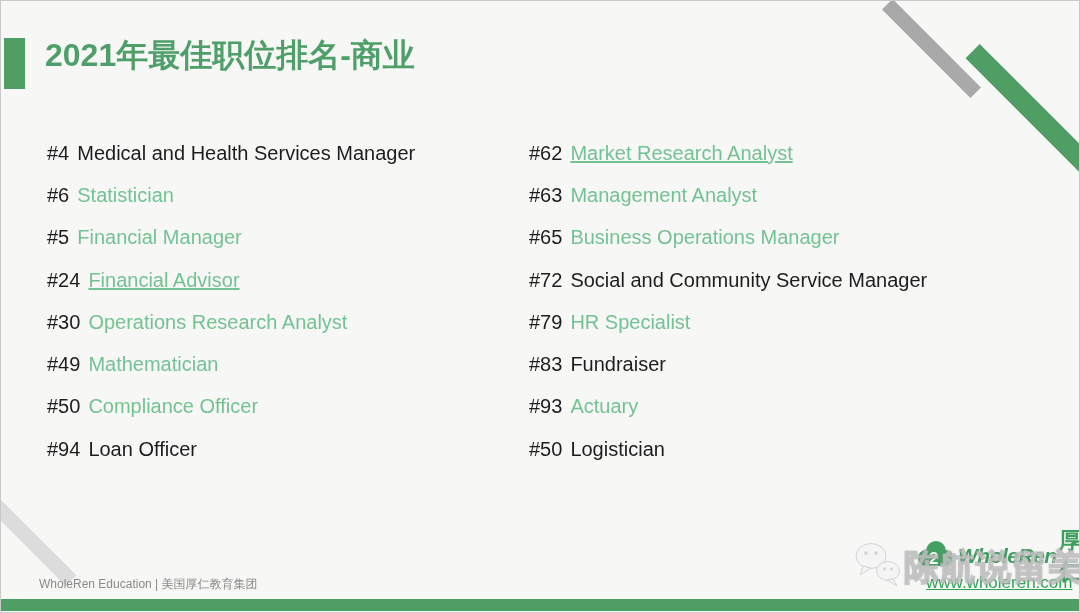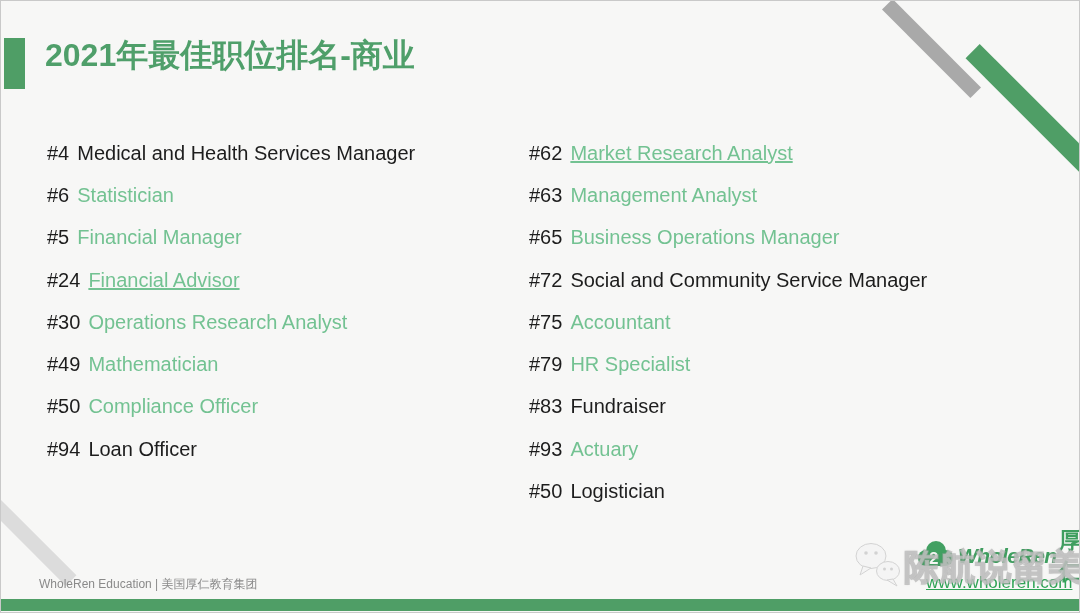--- a/index.html
+++ b/index.html
@@ -103,24 +103,20 @@
       </div>
       <div class="job-row">
         <span class="job-rank">#65</span>
         <span class="job-name green">Business Operations Manager</span>
       </div>
       <div class="job-row">
         <span class="job-rank">#72</span>
         <span class="job-name black">Social and Community Service Manager</span>
       </div>
       <div class="job-row">
-        <span class="job-rank">#75</span>
-        <span class="job-name green">Accountant</span>
-      </div>
-      <div class="job-row">
         <span class="job-rank">#79</span>
         <span class="job-name green">HR Specialist</span>
       </div>
       <div class="job-row">
         <span class="job-rank">#83</span>
         <span class="job-name black">Fundraiser</span>
       </div>
       <div class="job-row">
         <span class="job-rank">#93</span>
         <span class="job-name green">Actuary</span>

